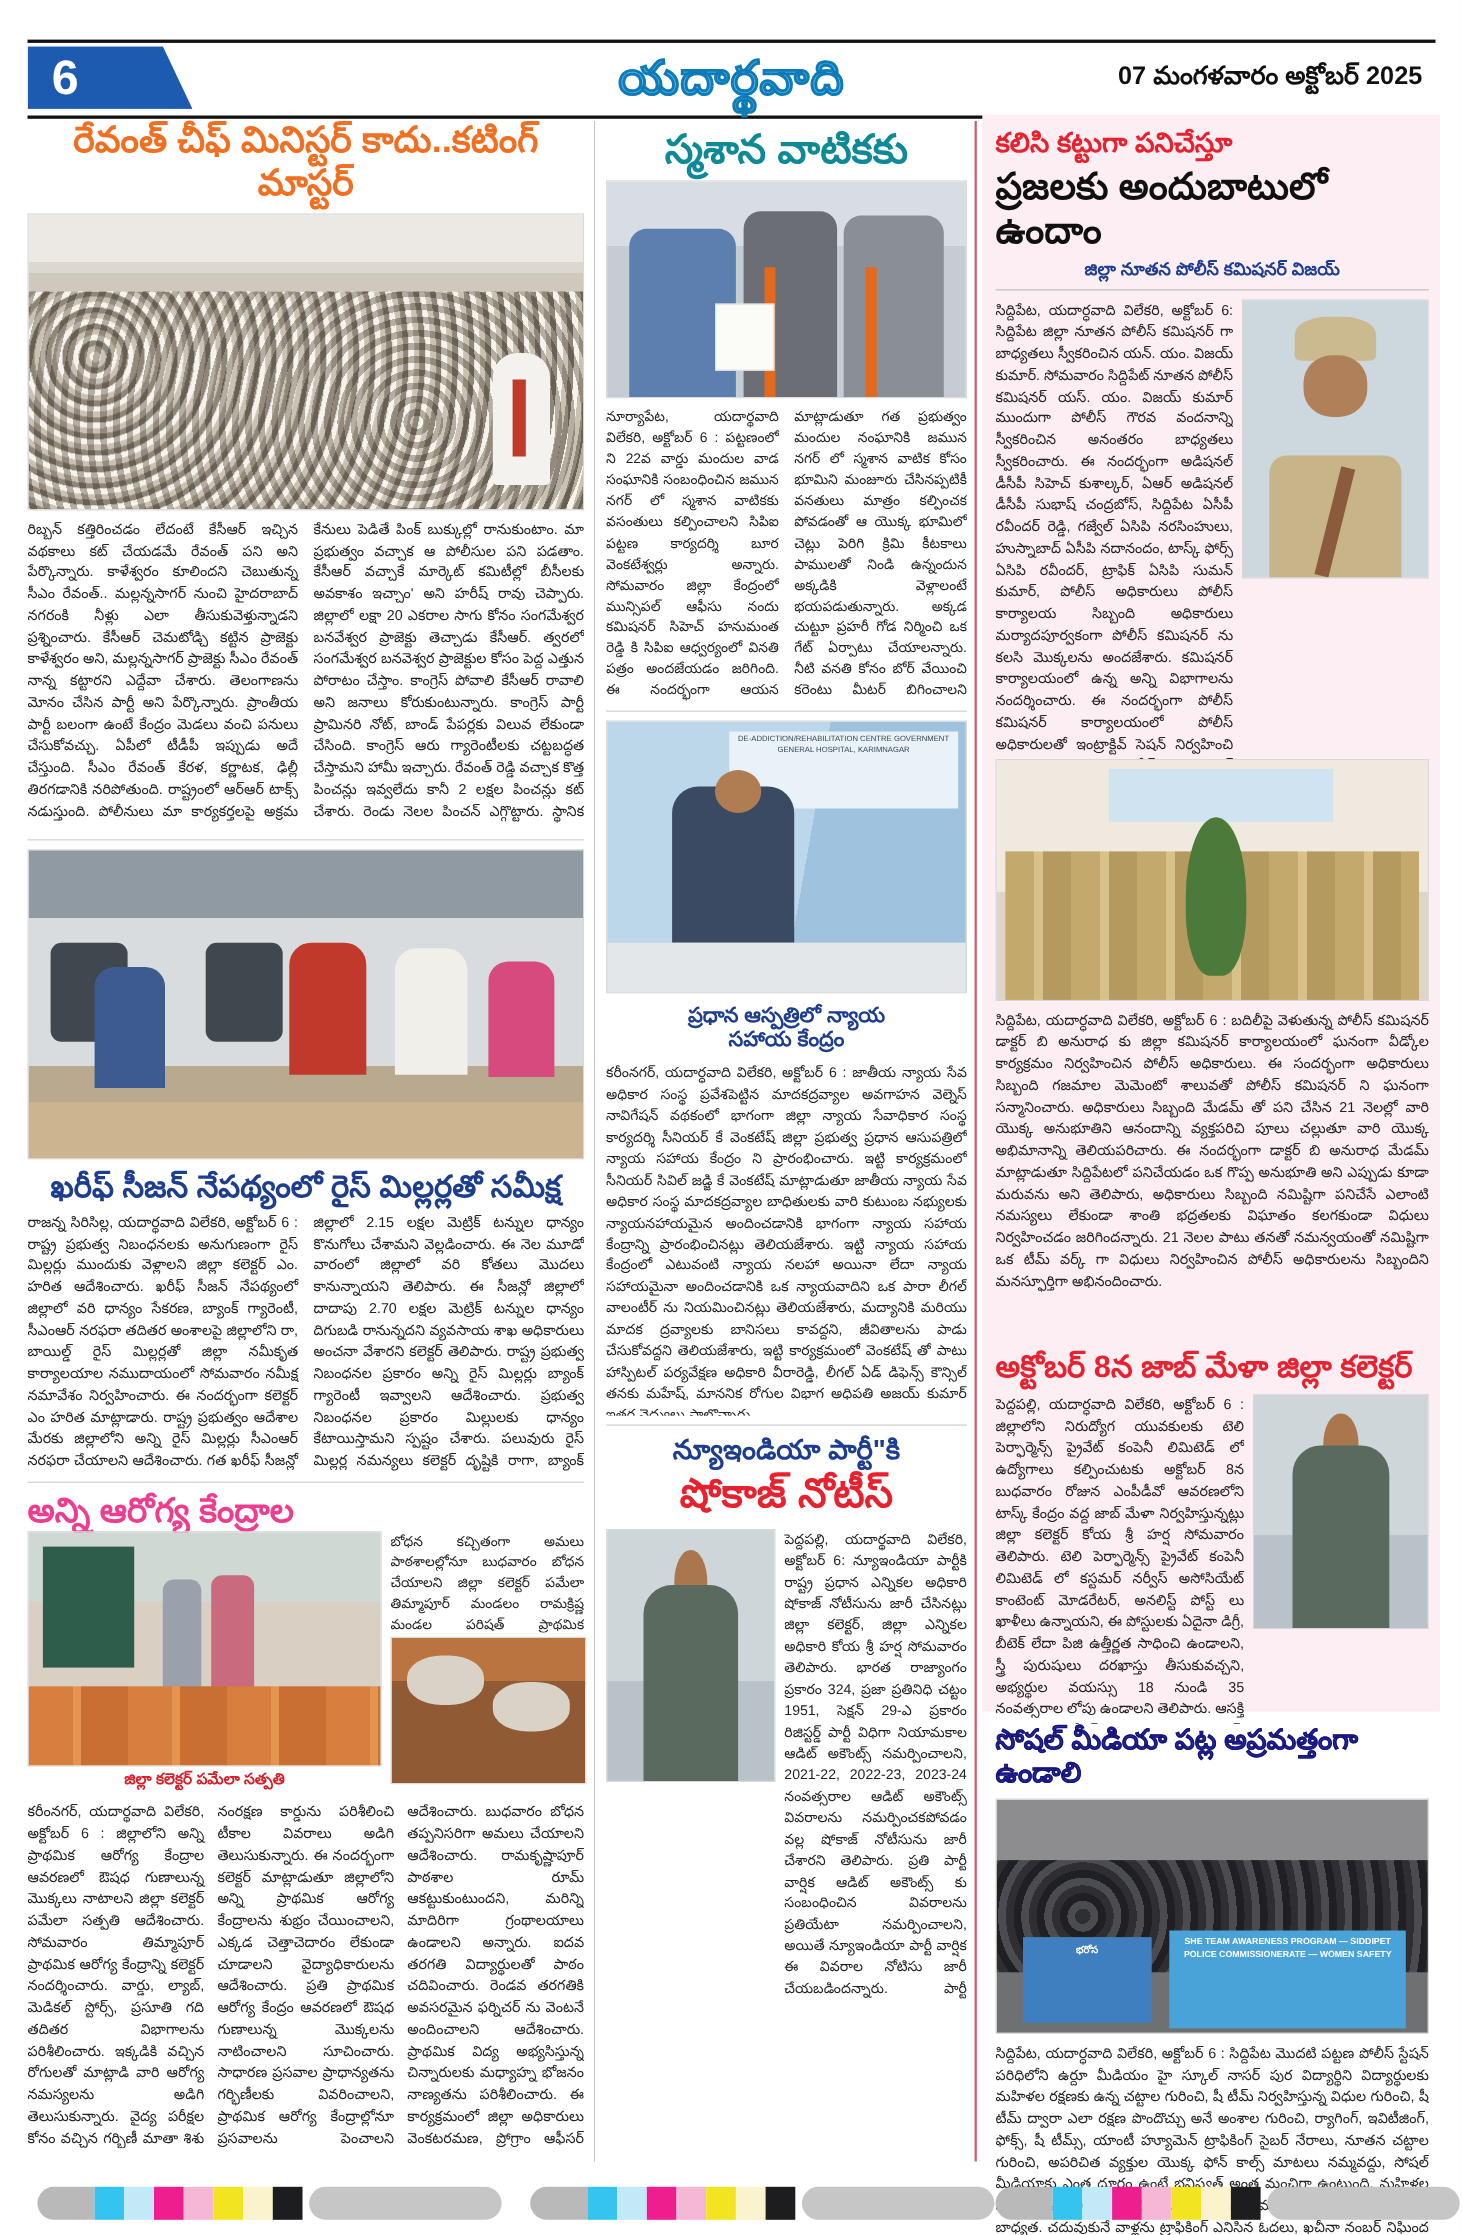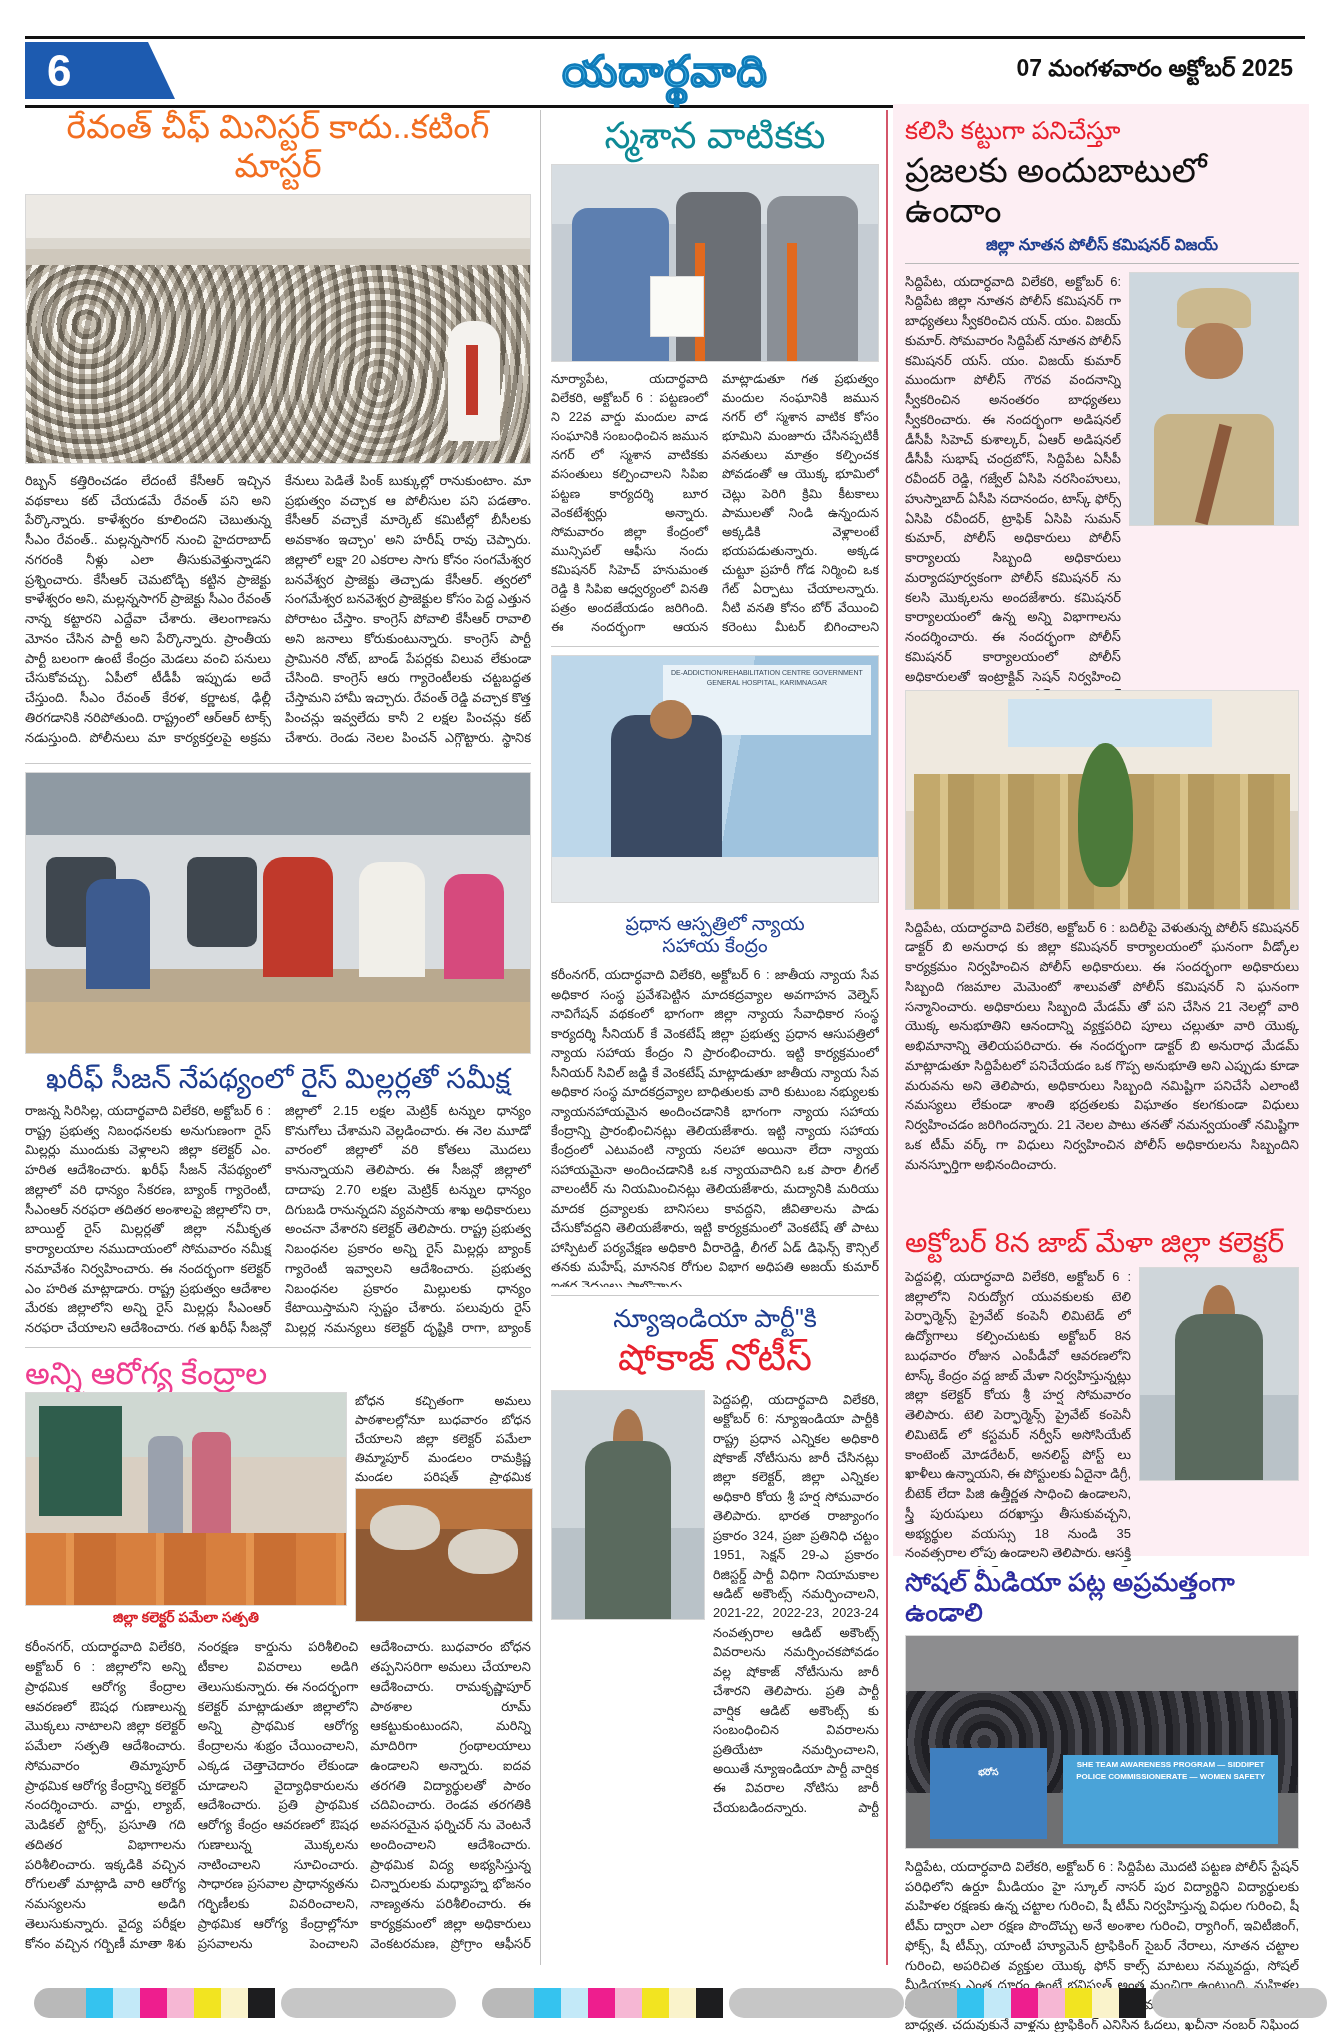--- a/index.html
+++ b/index.html
@@ -21,21 +21,21 @@
   .cols2{columns:2;column-gap:14px;}
   .cols3{columns:3;column-gap:12px;}
   .hrule{border:none;border-top:1px solid #c9c9c9;margin:8px 0;}
   .ph{position:relative;overflow:hidden;border:1px solid #d8d8d8;}
   .cap-red{color:#d61f26;font-weight:bold;font-size:14px;text-align:center;}
   
   #zone-left{position:absolute;left:25px;top:104px;width:506px;}
   #zone-center{position:absolute;left:551px;top:104px;width:328px;}
   #zone-right{position:absolute;left:893px;top:104px;width:416px;height:1452px;background:#fdeef3;padding:10px 10px 0 12px;box-sizing:border-box;}
   
-  .hl{font-weight:normal;line-height:1.18;}
+  .hl{font-weight:bold;line-height:1.18;}
   #a1-headline{color:#f26e20;font-size:33px;text-align:center;margin:4px 0 8px;}
   #a2-headline{color:#1d3d8f;font-size:28px;text-align:center;margin:8px 0 6px;}
   #a3-headline1{color:#ee3d8f;font-size:31px;margin:6px 0 0;}
   #a3-headline2{color:#0f8f85;font-size:31px;margin:2px 0 8px;}
   #b1-headline1{color:#0e8a96;font-size:37px;text-align:center;margin:10px 0 6px;}
   #b1-headline2{color:#e84393;font-size:28px;text-align:center;margin:0 0 10px;}
   #b2-headline{color:#1d3d8f;font-size:19px;text-align:center;margin:10px 0 8px;}
   #b3-headline1{color:#1d3d8f;font-size:25px;text-align:center;margin:8px 0 2px;}
   #b3-headline2{color:#e8212e;font-size:37px;text-align:center;margin:0 0 10px;}
   #r1-kicker{color:#e8212e;font-size:25px;margin:2px 0 4px;}
@@ -77,21 +77,21 @@
   .ph-collector .man{position:absolute;left:22%;bottom:0;width:56%;height:78%;background:#5a6a5e;border-radius:26px 26px 0 0;}
   .ph-collector .head{position:absolute;left:40%;top:8%;width:20%;height:26%;background:#a9764e;border-radius:50%;}
   .ph-police-group{background:linear-gradient(#efe9df 0 55%,#ded5c6 55% 100%);}
   .ph-police-group .row{position:absolute;left:2%;bottom:0;width:96%;height:62%;
       background:repeating-linear-gradient(90deg,#c3a96c 0 26px,#d8c28a 26px 34px,#b59a5f 34px 60px);}
   .ph-police-group .garland{position:absolute;left:44%;bottom:10%;width:14%;height:66%;background:#4c7a3a;border-radius:50% 50% 40% 40%;}
   .ph-police-group .board{position:absolute;left:26%;top:4%;width:52%;height:22%;background:#cfe3f0;}
   .ph-sheteam{background:linear-gradient(#8d8d8f 0 40%,#6f7072 40% 100%);}
   .ph-sheteam .crowd{position:absolute;left:0;top:26%;width:100%;height:48%;
       background:repeating-radial-gradient(circle at 20% 50%,#2e2e33 0 7px,#4b4b52 7px 14px,#1f1f24 14px 21px);}
-  .ph-sheteam .bn1{position:absolute;left:6%;bottom:4%;width:30%;height:34%;background:#3f7fbf;color:#fff;font-size:9px;font-weight:bold;text-align:center;padding-top:19px;}
+  .ph-sheteam .bn1{position:absolute;left:6%;bottom:4%;width:30%;height:34%;background:#3f7fbf;color:#fff;font-size:9px;font-weight:bold;text-align:center;padding-top:6px;}
   .ph-sheteam .bn2{position:absolute;left:40%;bottom:2%;width:54%;height:38%;background:#4aa3d8;color:#fff;font-size:8px;font-weight:bold;text-align:center;line-height:1.5;padding:4px 2px;}
   .ph-officer{background:linear-gradient(#cdd7de 0 100%);}
   .ph-officer .cap{position:absolute;left:28%;top:6%;width:44%;height:16%;background:#cbb98f;border-radius:40% 40% 10% 10%;}
   .ph-officer .face{position:absolute;left:33%;top:20%;width:34%;height:22%;background:#b0805a;border-radius:45%;}
   .ph-officer .uniform{position:absolute;left:14%;bottom:0;width:72%;height:44%;background:#c7b astre;background:#c7b489;border-radius:16px 16px 0 0;}
   .ph-officer .strap{position:absolute;left:46%;bottom:0;width:8%;height:40%;background:#8c5a3c;transform:rotate(14deg);}
   .ph-classroom{background:linear-gradient(#cfd8d2 0 30%,#d9cfc2 30% 100%);}
   .ph-classroom .board{position:absolute;left:4%;top:6%;width:26%;height:52%;background:#2f5d4c;}
   .ph-classroom .teacher{position:absolute;left:52%;top:18%;width:12%;height:62%;background:#c96a7e;border-radius:10px 10px 0 0;}
   .ph-classroom .teacher2{position:absolute;left:38%;top:20%;width:11%;height:58%;background:#9aa1ad;border-radius:10px 10px 0 0;}

